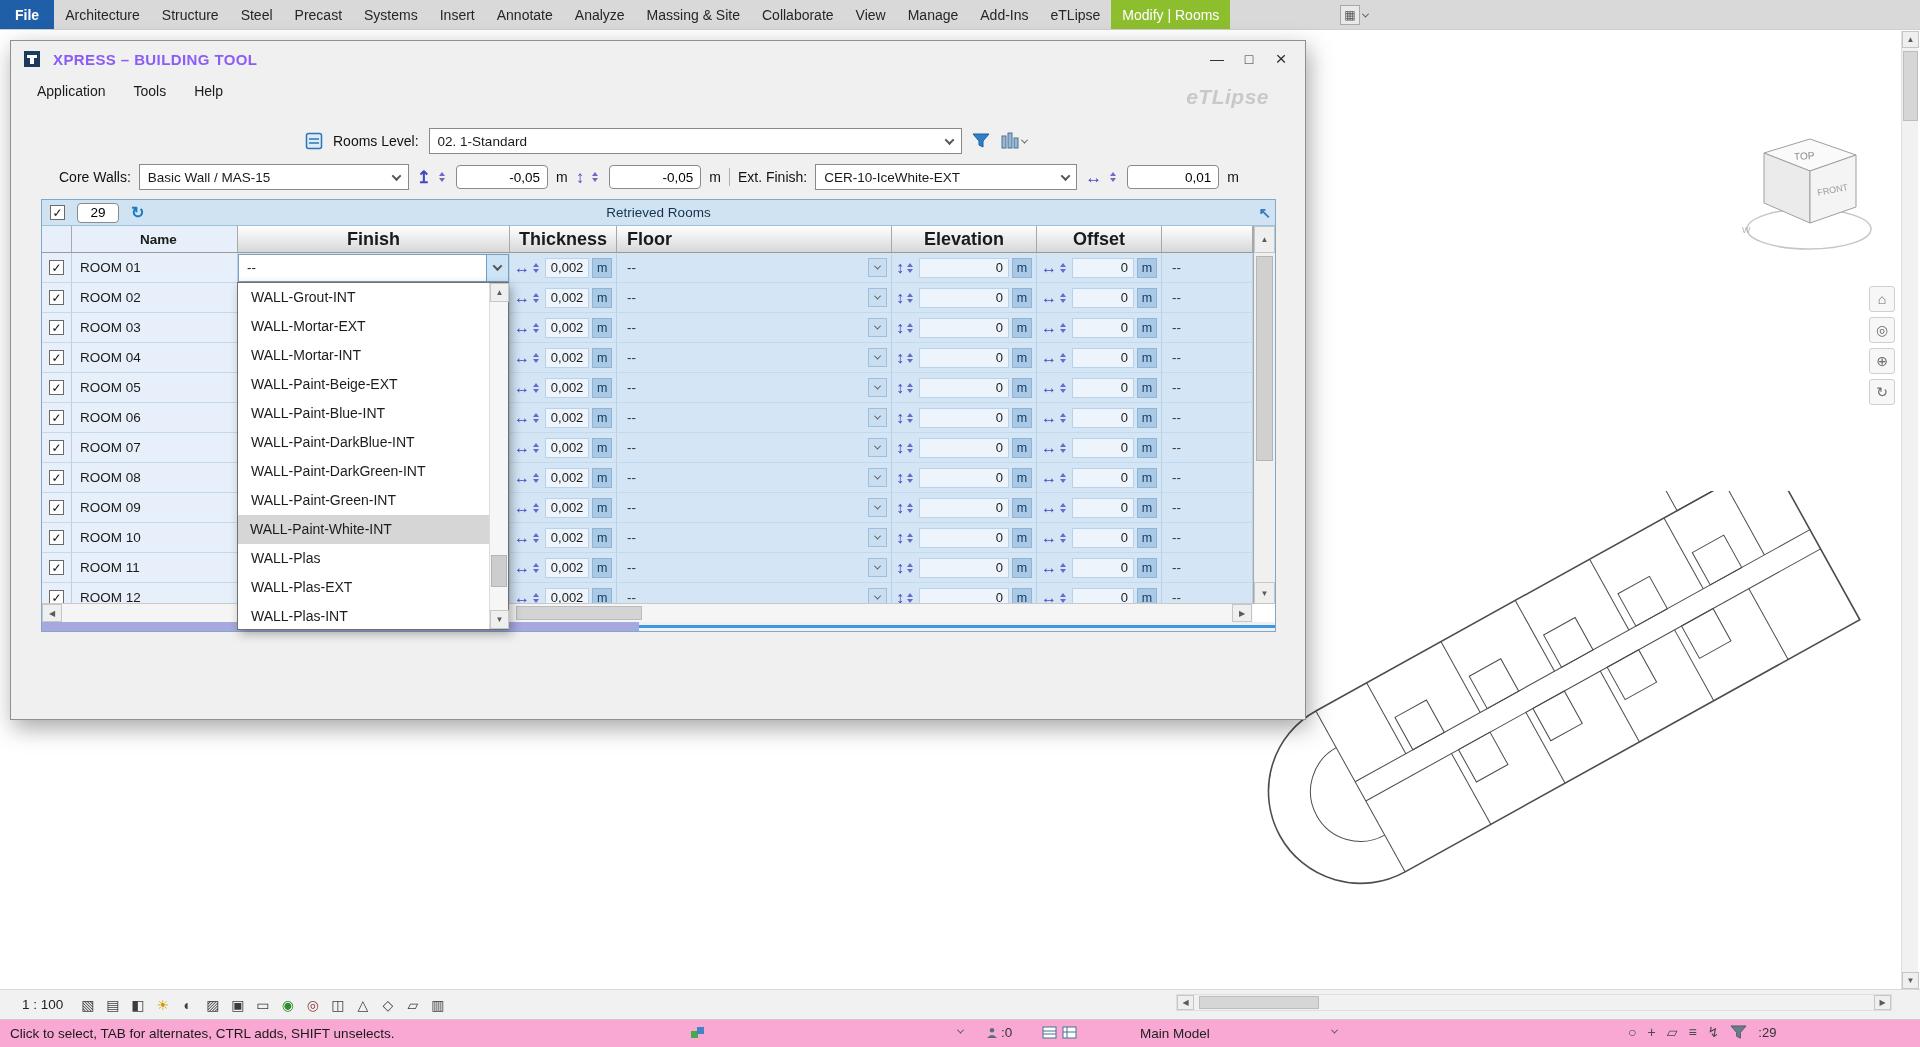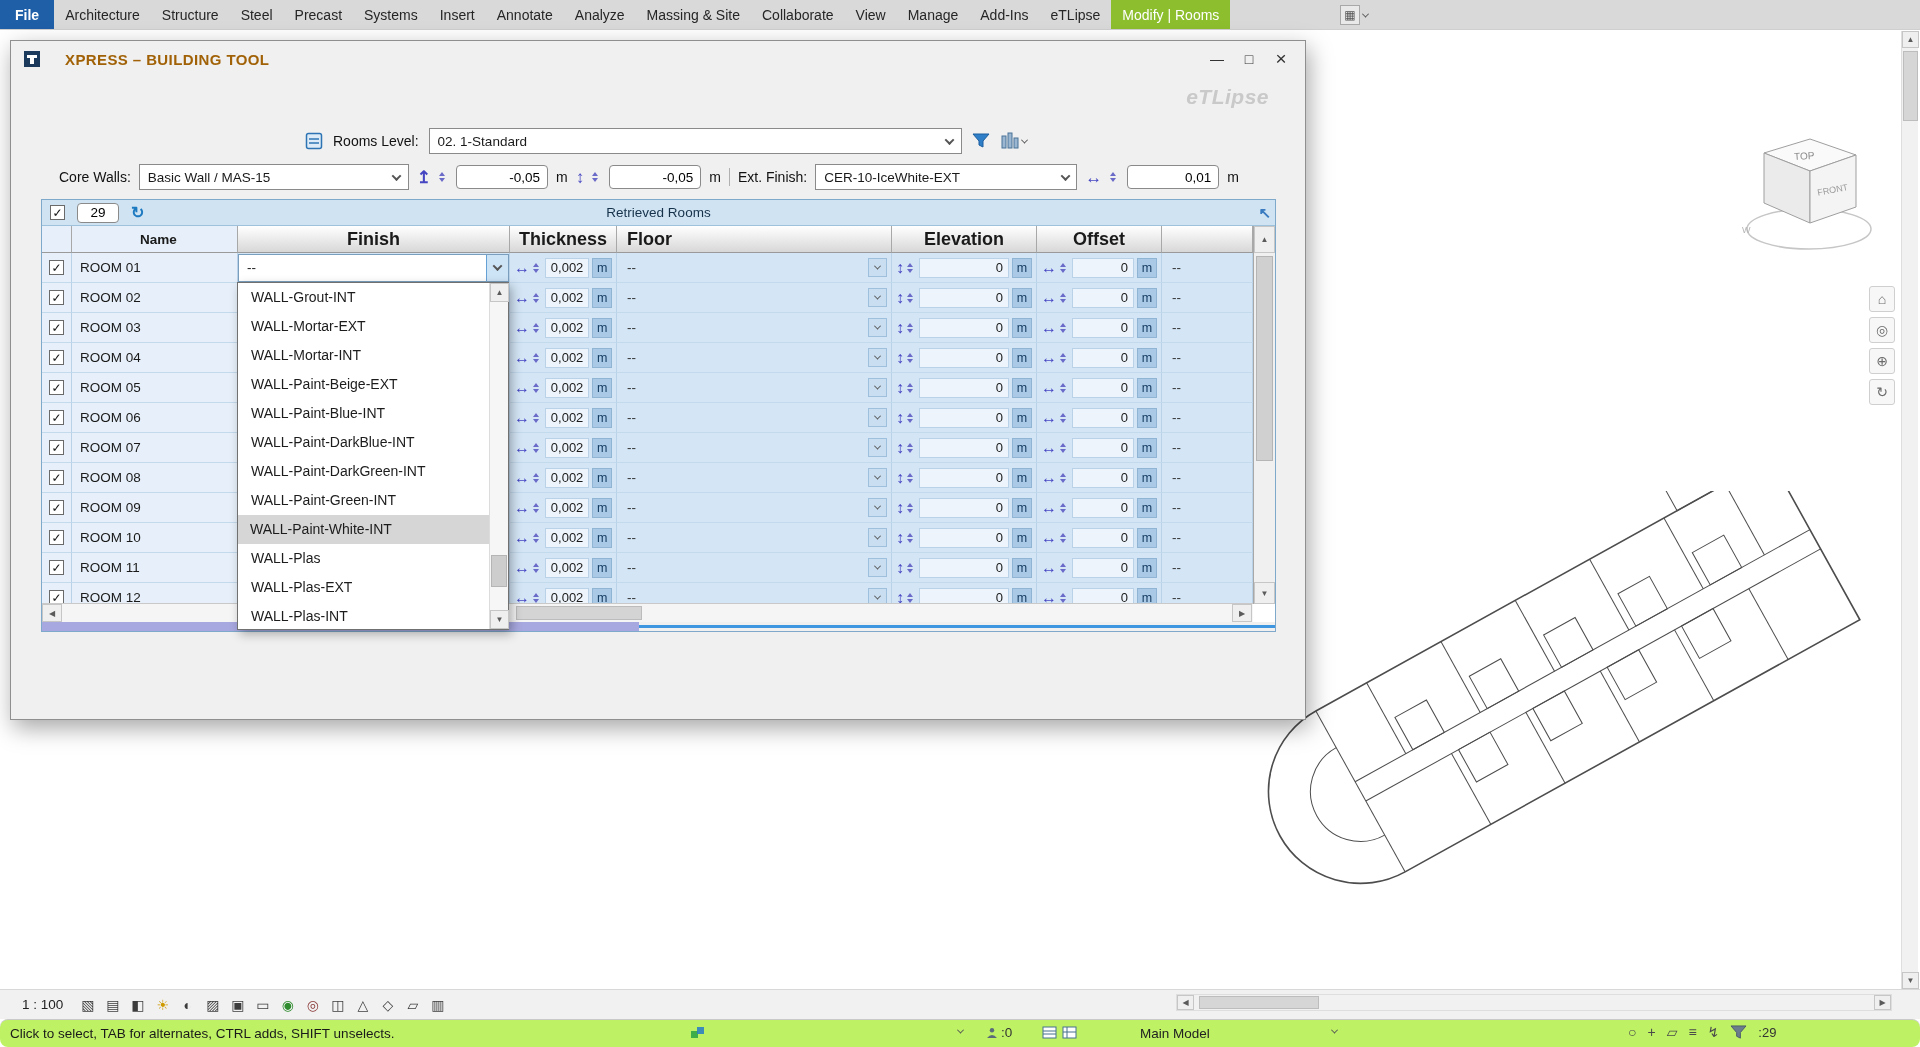--- a/index.html
+++ b/index.html
@@ -46,37 +46,37 @@
   
   .viewbar { position:absolute; left:0; top:989px; width:1920px; height:30px; background:#f1f1f1;
              border-top:1px solid #d8d8d8; display:flex; align-items:center; gap:6px; padding-left:14px; font-size:13.5px; }
   .vb-scale { padding:2px 8px; color:#222; }
   .vb-icon { width:21px; height:21px; display:flex; align-items:center; justify-content:center; font-size:14px; color:#3c3c3c; }
   .vb-icon.gold { color:#cf9a00; }
   .vb-icon.green { color:#2e8b2e; }
   .vb-icon.maroon { color:#8b3a3a; }
 
   
-  .statusbar { position:absolute; left:0; top:1019px; width:1920px; height:28px; background:#bef264;
-               border-top:1px solid #c9c9c9; font-size:13.5px;border-radius:8px; }
+  .statusbar { position:absolute; left:0; top:1019px; width:1920px; height:28px; background:#f9a8d4;
+               border-top:1px solid #c9c9c9; font-size:13.5px; }
   .sb-hint { position:absolute; left:10px; top:6px; color:#1a1a1a; }
   .sb-sync { position:absolute; left:690px; top:6px; }
   .sb-caret1 { position:absolute; left:958px; top:9px; }
   .sb-person { position:absolute; left:986px; top:5px; display:flex; align-items:center; gap:3px; color:#333; }
   .sb-docicons { position:absolute; left:1042px; top:6px; display:flex; gap:5px; }
   .sb-model { position:absolute; left:1100px; top:6px; color:#222;margin-left:40px; }
   .sb-caret2 { position:absolute; left:1332px; top:9px; }
   .sb-right { position:absolute; left:1628px; top:4px; display:flex; align-items:center; gap:11px; color:#4a4a4a; font-size:14px; }
   .sb-count { font-size:13px; color:#333; }
 
   
   .dialog { position:absolute; left:10px; top:40px; width:1296px; height:680px; background:#f0f0f0;
             border:1px solid #8f8f8f; box-shadow:3px 8px 22px rgba(0,0,0,.35); z-index:20; }
   .titlebar { height:36px; display:flex; align-items:center; padding:0 8px 0 12px; }
-  .title { margin-left:24px; font-size:15px; font-weight:bold; letter-spacing:.4px; color:#a16207; }
+  .title { margin-left:12px; font-size:15px; font-weight:bold; letter-spacing:.4px; color:#8b5cf6; }
   .winbtns { margin-left:auto; display:flex; }
   .winbtn { width:32px; height:26px; display:flex; align-items:center; justify-content:center; font-size:14px; color:#333; }
   .winbtn.close { font-size:19px; }
   .menubar { height:28px; display:flex; align-items:center; gap:28px; padding-left:26px; font-size:14px; }
   .brand { position:absolute; right:36px; top:44px; font-size:21px; font-weight:bold; font-style:italic;
            color:#c9c9c9; letter-spacing:.5px; }
 
   .frow { position:absolute; left:0; width:100%; height:28px; display:flex; align-items:center; gap:10px; font-size:14px; }
   .rooms-row { top:86px; padding-left:294px; }
   .core-row { top:122px; padding-left:48px; gap:8px; }
@@ -391,20 +391,28 @@
         <path d="M4 5 H14 V8 H11 V14 H7 V8 H4 Z" fill="#ffffff"></path>
       </svg>
       <span class="title">XPRESS – BUILDING TOOL</span>
       <span class="winbtns">
         <span class="winbtn">—</span>
         <span class="winbtn">□</span>
         <span class="winbtn close">×</span>
       </span>
     </div>
 
+    <div class="menubar">
+
+        <span class="menu-item">Application</span>
+
+        <span class="menu-item">Tools</span>
+
+        <span class="menu-item">Help</span>
+      </div>
 
     <span class="brand">eTLipse</span>
 
     <div class="frow rooms-row">
       <svg width="18" height="18" viewBox="0 0 18 18">
         <rect x="1.5" y="1.5" width="15" height="15" rx="2" fill="#dcebf7" stroke="#2e74b5" stroke-width="1.5"></rect>
         <line x1="4" y1="7" x2="14" y2="7" stroke="#2e74b5" stroke-width="1.5"></line>
         <line x1="4" y1="11" x2="14" y2="11" stroke="#2e74b5" stroke-width="1.5"></line>
       </svg>
       <span class="lbl">Rooms Level:</span>

